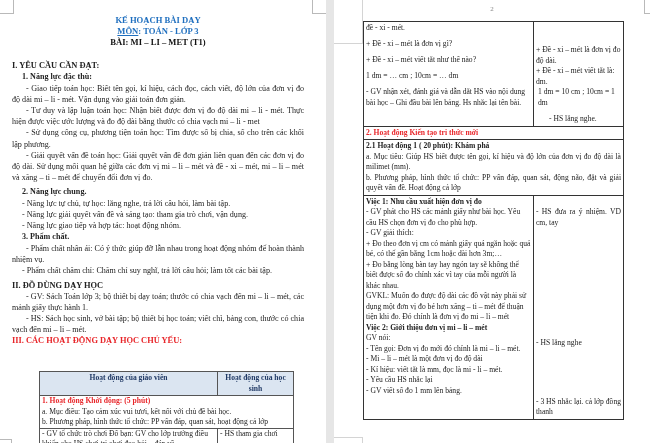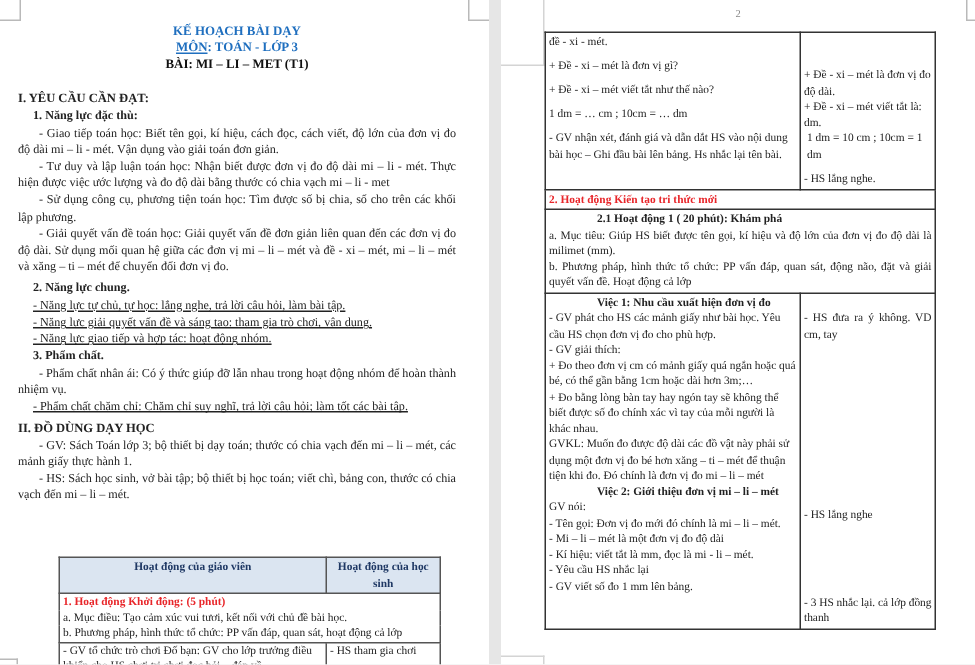--- a/index.html
+++ b/index.html
@@ -33,21 +33,21 @@
     
     .lp { position: absolute; left: 12px; top: 0; width: 292px; font-size: 8.1px; line-height: 11.2px; }
     .title-block { text-align: center; margin-top: 15px; }
     .title1 { color: #1f6fbf; font-weight: bold; font-size: 8.6px; line-height: 11px; }
     .title2 { color: #1f6fbf; font-weight: bold; font-size: 8.6px; line-height: 11px; }
     .title2 .u { text-decoration: underline; }
     .title3 { color: #111; font-weight: bold; font-size: 8.6px; line-height: 11px; }
     .h1 { font-weight: bold; font-size: 8.4px; margin-top: 12px; line-height: 11px; }
     .h2 { font-weight: bold; padding-left: 10px; line-height: 11.5px; }
     .p { text-indent: 14px; text-align: justify; }
-    .pi { padding-left: 10px; text-decoration: underline; }
+    .pi { padding-left: 10px; }
     .red { color: #e8262a; }
     .sec2 { margin-top: 3px; }
 
     table { border-collapse: collapse; width: 100%; }
     td, th { border: 1px solid #555; vertical-align: top; }
     .lt { position: absolute; left: 12px; top: 371px; width: 282px; font-size: 7.6px; line-height: 10.5px; padding-left: 27px; }
     .lt th {
       background: #dbe5f1;
       color: #1f3864;
       font-weight: bold;
@@ -57,21 +57,21 @@
     }
     .lt td { padding: 0 2px; }
     .lt .nob { border-bottom: none; }
     .lt .not { border-top: none; }
 
     
     .page-num { position: absolute; top: 5px; left: 0; width: 100%; text-align: center; font-size: 7px; color: #888; }
     .rt { position: absolute; left: 29px; top: 21px; width: 261px; font-size: 7.6px; line-height: 10.5px; }
     .rt td { padding: 1px 2px; border-color: #333; }
     .rt .col1 { width: 170px; }
-    .rt .bold { font-weight: bold; margin-left: 32px; }
+    .rt .bold { font-weight: bold; }
     .gap5 { margin-top: 5.5px; }
   </style>
 </head>
 <body>
 
 <div class="page page-left">
   <div class="crop tl" style="left:0;top:0;"></div>
   <div class="crop tr" style="right:0;top:0;"></div>
   <div class="crop bl" style="left:0;bottom:0;width:12px;height:4px;"></div>
 
@@ -94,20 +94,21 @@
     <div class="pi">- Năng lực giải quyết vấn đề và sáng tạo: tham gia trò chơi, vận dụng.</div>
     <div class="pi">- Năng lực giao tiếp và hợp tác: hoạt động nhóm.</div>
 
     <div class="h2">3. Phẩm chất.</div>
     <div class="p">- Phẩm chất nhân ái: Có ý thức giúp đỡ lẫn nhau trong hoạt động nhóm để hoàn thành nhiệm vụ.</div>
     <div class="pi">- Phẩm chất chăm chỉ: Chăm chỉ suy nghĩ, trả lời câu hỏi; làm tốt các bài tập.</div>
 
     <div class="h1 sec2">II. ĐỒ DÙNG DẠY HỌC</div>
     <div class="p">- GV: Sách Toán lớp 3; bộ thiết bị dạy toán; thước có chia vạch đến mi – li – mét, các mảnh giấy thực hành 1.</div>
     <div class="p">- HS: Sách học sinh, vở bài tập; bộ thiết bị học toán; viết chì, bảng con, thước có chia vạch đến mi – li – mét.</div>
+    <div class="h1 red" style="margin-top:0;">III. CÁC HOẠT ĐỘNG DẠY HỌC CHỦ YẾU:</div>
   </div>
 
   <div class="lt">
     <table>
       <tbody>
           <tr>
         <th style="width:178px;">Hoạt động của giáo viên</th>
         <th>Hoạt động của học sinh</th>
       </tr>
       <tr>
@@ -144,21 +145,21 @@
           <div>đề - xi - mét.</div>
           <div class="gap5">+ Đề - xi – mét là đơn vị gì?</div>
           <div class="gap5">+ Đề - xi – mét viết tắt như thế nào?</div>
           <div class="gap5">1 dm = … cm ; 10cm = … dm</div>
           <div class="gap5">- GV nhận xét, đánh giá và dẫn dắt HS vào nội dung bài học – Ghi đầu bài lên bảng. Hs nhắc lại tên bài.</div>
         </td>
         <td>
           <div style="margin-top:22px;">+ Đề - xi – mét là đơn vị đo độ dài.</div>
           <div>+ Đề - xi – mét viết tắt là: dm.</div>
           <div style="padding-left:2px;">1 dm = 10 cm ; 10cm = 1 dm</div>
-          <div style="margin-top:6px;">- HS lắng nghe.</div>
+          <div style="margin-top:6px;margin-left:13px;">- HS lắng nghe.</div>
         </td>
       </tr>
       <tr>
         <td colspan="2" class="red bold">2. Hoạt động Kiến tạo tri thức mới</td>
       </tr>
       <tr>
         <td colspan="2" style="text-align:justify;">
           <div class="bold">2.1 Hoạt động 1 ( 20 phút): Khám phá</div>
           <div>a. Mục tiêu: Giúp HS biết được tên gọi, kí hiệu và độ lớn của đơn vị đo độ dài là milimet (mm).</div>
           <div>b. Phương pháp, hình thức tổ chức: PP vấn đáp, quan sát, động não, đặt và giải quyết vấn đề. Hoạt động cả lớp</div>
@@ -174,21 +175,21 @@
           <div>GVKL: Muốn đo được độ dài các đồ vật này phải sử dụng một đơn vị đo bé hơn xăng – ti – mét để thuận tiện khi đo. Đó chính là đơn vị đo mi – li – mét</div>
           <div class="bold">Việc 2: Giới thiệu đơn vị mi – li – mét</div>
           <div>GV nói:</div>
           <div>- Tên gọi: Đơn vị đo mới đó chính là mi – li – mét.</div>
           <div>- Mi – li – mét là một đơn vị đo độ dài</div>
           <div>- Kí hiệu: viết tắt là mm, đọc là mi - li – mét.</div>
           <div>- Yêu cầu HS nhắc lại</div>
           <div>- GV viết số đo 1 mm lên bảng.</div>
         </td>
         <td>
-          <div style="margin-top:10.5px;text-align:justify;">- HS đưa ra ý không. VD cm, tay</div>
+          <div style="margin-top:10.5px;text-align:justify;">- HS đưa ra ý nhiệm. VD cm, tay</div>
           <div style="margin-top:110px;">- HS lắng nghe</div>
           <div style="margin-top:48px;text-align:justify;">- 3 HS nhắc lại. cả lớp đồng thanh</div>
         </td>
       </tr>
     </tbody>
       </table>
   </div>
 </div>
 
 </body></html>

